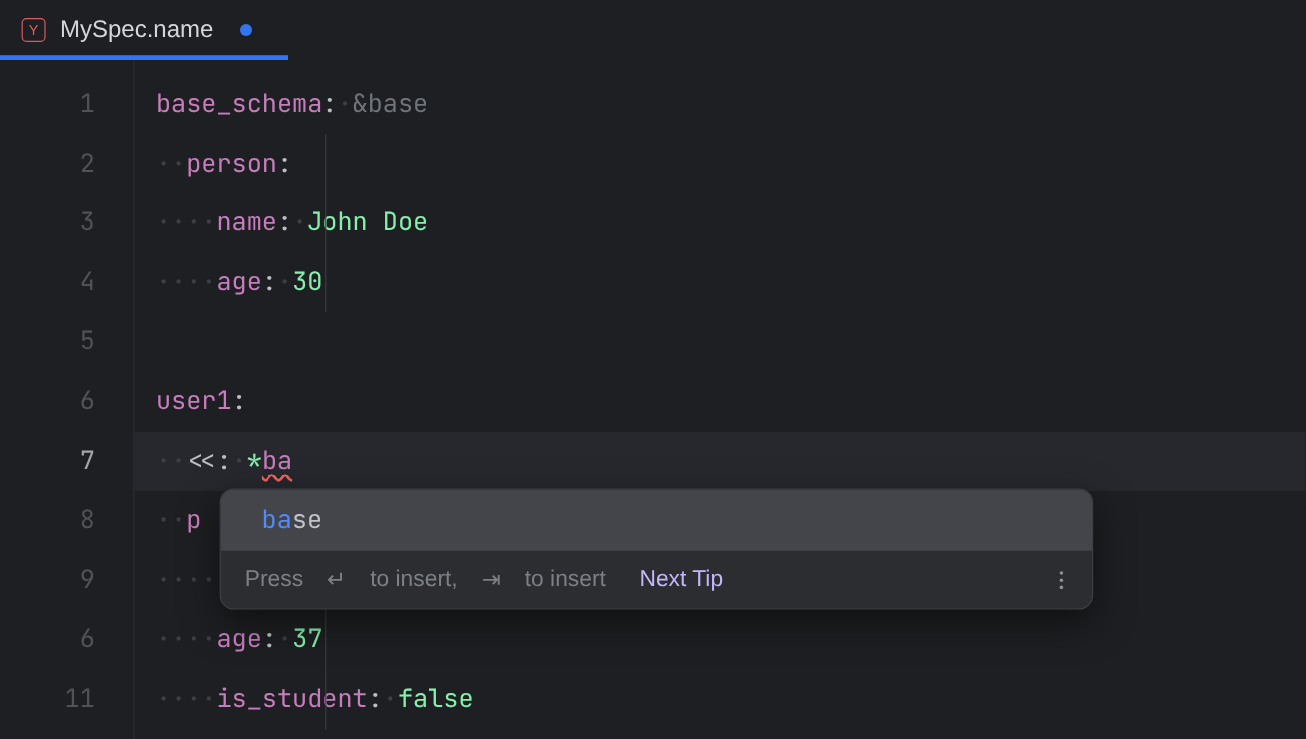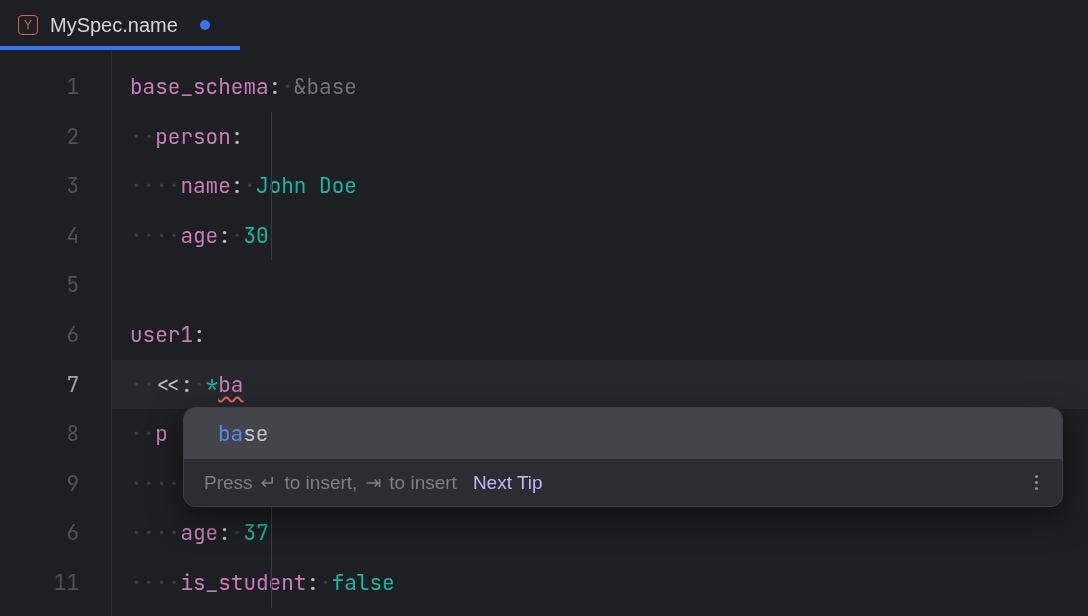--- a/index.html
+++ b/index.html
@@ -93,41 +93,41 @@
     white-space: pre;
     position: relative;
   }
   .code-line.current-bg {
     background: #26282e;
   }
   .ws { color: #3d3f43; }
   .key { color: #c77dbb; }
   .colon { color: #bcbec4; }
   .anchor { color: #6f737a; }
-  .val { color: #14b8a6; }
+  .val { color: #86efac; }
   .merge { color: #bcbec4; }
   .typed { color: #c77dbb; }
   .cursor-mark {
     text-decoration: underline wavy #f2665f;
     text-decoration-skip-ink: none;
     text-underline-offset: 4px;
   }
   .indent-guide {
     position: absolute;
     width: 1px;
     background: #3b3d41;
     top: 0; bottom: 0;
   }
   .ig1 { left: 159px; }
   
   .popup {
     position: absolute;
     left: 183px;
     top: 357px;
-    width: 880px;
+    width: 728px;
     background: #2b2d30;
     border: 1px solid #3d3f43;
     border-radius: 12px;
     box-shadow: 0 10px 32px rgba(0,0,0,.5);
     overflow: hidden;
     z-index: 10;
   }
   .popup-item {
     padding: 12px 34px;
     font-size: 21px;
@@ -135,21 +135,21 @@
     color: #c1c3c8;
   }
   .popup-item .match { color: #548af7; }
   .popup-hint {
     display: flex;
     align-items: center;
     padding: 12px 18px 12px 20px;
     font-family: -apple-system, "Segoe UI", sans-serif;
     font-size: 19px;
     color: #7c7f85;
-    gap: 8px;
+    gap: 20px;
   }
   .popup-hint .kbd {
     font-family: -apple-system, sans-serif;
   }
   .popup-hint .link {
     color: #c4b5fd;
     margin-left: 8px;
     cursor: pointer;
   }
   .popup-hint .spacer { flex: 1; }

